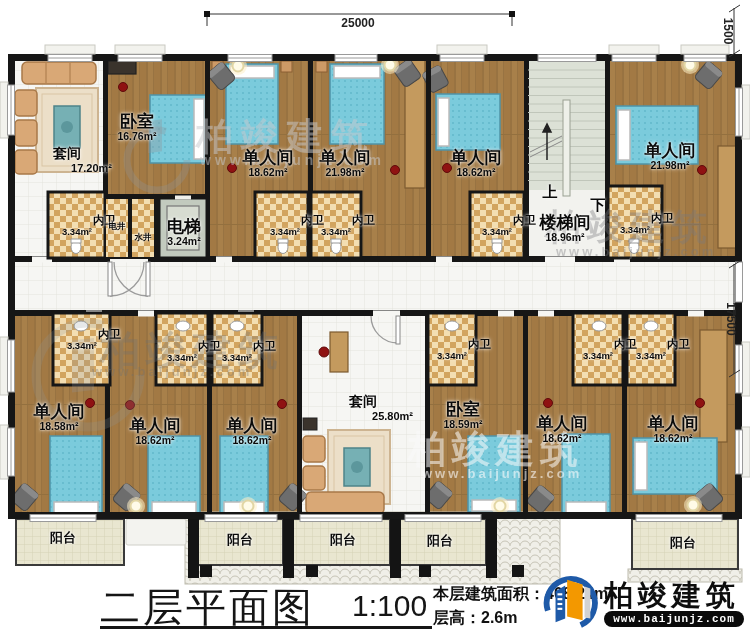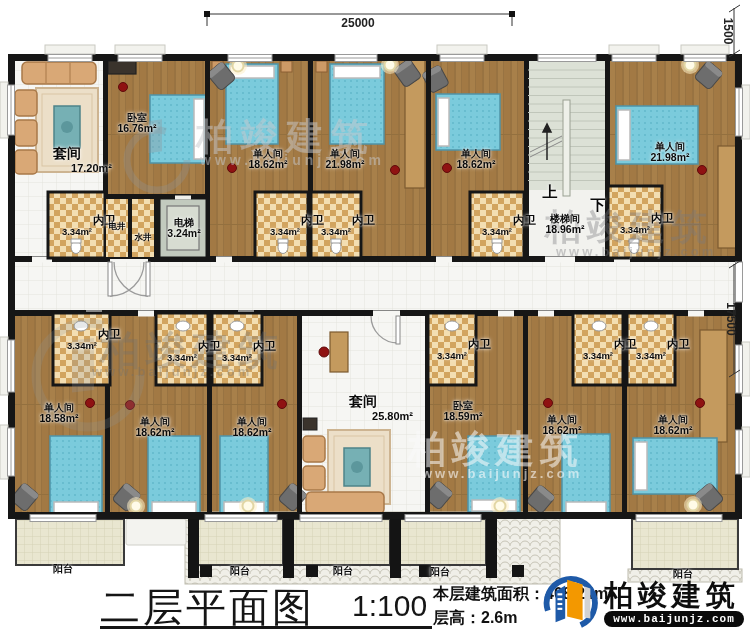--- a/index.html
+++ b/index.html
@@ -2,28 +2,28 @@
 <html><head>
 <meta charset="utf-8">
 <style>
   html,body{margin:0;padding:0;background:#fff;}
   #app{position:relative;width:750px;height:636px;background:#fff;overflow:hidden;
        font-family:"Liberation Sans","DejaVu Sans",sans-serif;}
   #plan-svg{position:absolute;left:0;top:0;}
   .lb{position:absolute;text-align:center;font-weight:700;color:#0a0a0a;line-height:1.12;
       text-shadow:0 0 2px rgba(255,255,255,.95),0 0 4px rgba(255,255,255,.8);
       pointer-events:none;white-space:nowrap;}
-  .lb .a{font-size:10px;}
+  .lb .a{font-size:17px;}
   .lb .b{font-size:10.5px;}
   .lb.big .a{font-size:14px;}
   .lb.big .b{font-size:11px;text-align:right;}
   .lb.sm .a{font-size:11.5px;margin-left:46px;}
   .lb.sm .b{font-size:9.5px;}
   .lb.xs{font-size:8.5px;}
-  .lb.one{font-size:10px;margin-top:32px;}
+  .lb.one{font-size:13px;}
   .dim{position:absolute;font-size:12px;font-weight:700;color:#222;text-align:center;
        pointer-events:none;white-space:nowrap;}
   .dim.vert{transform:rotate(90deg);transform-origin:center;}
   .wm{position:absolute;font-weight:700;pointer-events:none;white-space:nowrap;}
   
   .tb-title{position:absolute;left:100px;top:580px;font-size:40px;font-weight:500;
             letter-spacing:3px;color:#151515;}
   .tb-scale{position:absolute;left:352px;top:589px;font-size:30px;font-weight:500;color:#151515;}
   .tb-underline{position:absolute;left:100px;top:626px;width:332px;height:3px;background:#151515;}
   .tb-info{position:absolute;left:433px;font-size:16px;font-weight:600;color:#111;white-space:nowrap;}

